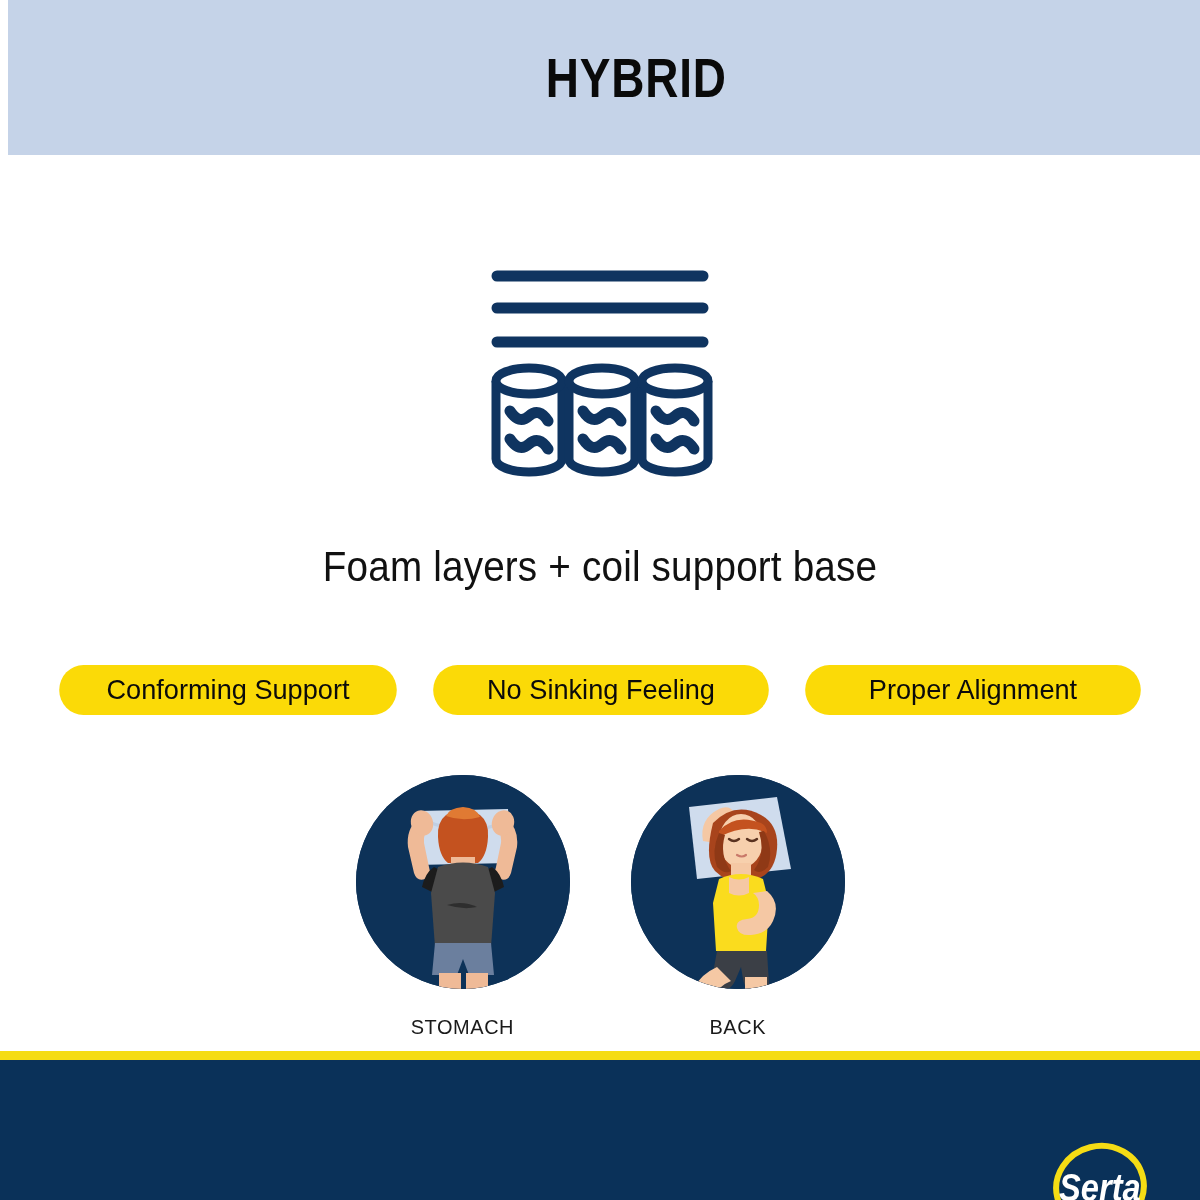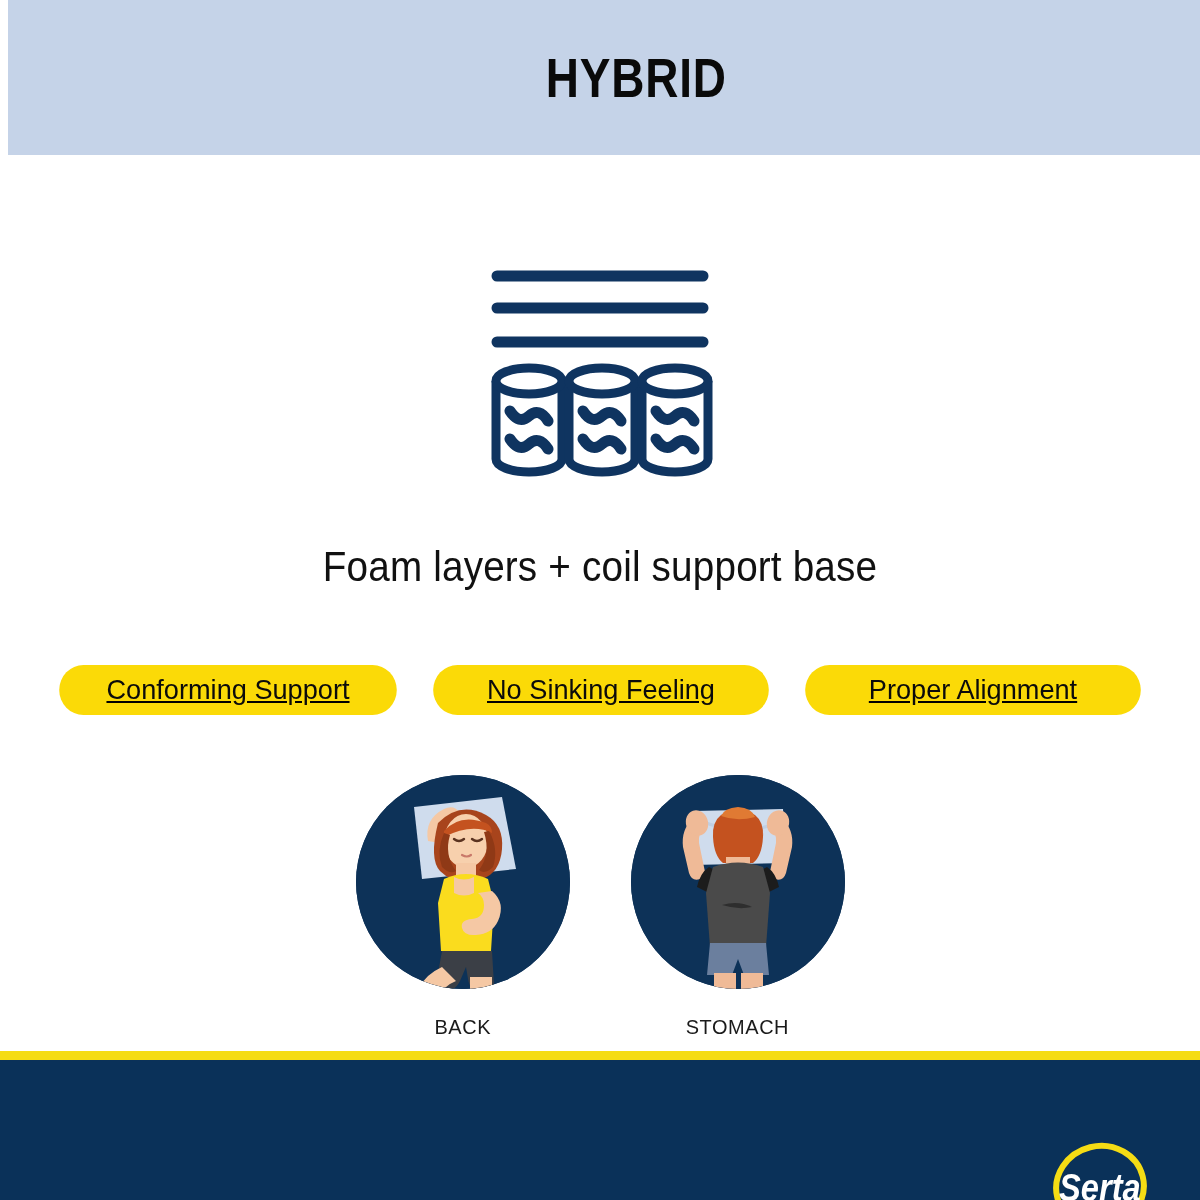--- a/index.html
+++ b/index.html
@@ -69,21 +69,20 @@
   }
 
   
   .pill-row {
     position: absolute;
     left: 54px; top: 462px;
     width: 1092px;
     display: flex;
     justify-content: space-between;
     align-items: flex-end;
-    text-decoration: underline;
   }
   .pill {
     background: #fbda07;
     border-radius: 999px;
     height: 50px;
     display: flex;
     align-items: center;
     justify-content: center;
     padding: 0 28px;
     font-size: 28px;
@@ -204,60 +203,20 @@
     </div>
   </div>
 
   <div class="positions">
 
     <div class="pos-col">
       <div class="pos-circle">
         <svg width="214" height="214" viewBox="0 0 214 214">
           <rect width="214" height="214" fill="#0d3258"></rect>
 
-          <path d="M58,32 L146,22 L160,94 L66,104 Z" fill="#cfdced"></path>
-
-          <path d="M72,66 q-4,-22 16,-32 q10,-5 16,4 q5,9 -5,14 q-10,5 -9,17 Z" fill="#f5c8a4"></path>
-
-          <path d="M82,48 q22,-22 48,-8 q18,10 16,34 q-2,24 -20,30 q-26,8 -42,-8 q-11,-12 -2,-48 Z" fill="#a8441c"></path>
-
-          <ellipse cx="110" cy="66" rx="22" ry="27" fill="#f7d0ad"></ellipse>
-
-          <path d="M88,56 q16,-18 42,-8 q6,3 6,10 q-20,-10 -48,4 Z" fill="#c4521f"></path>
-
-          <path d="M88,58 q-8,18 -2,34 q8,8 14,4 q-12,-16 -6,-36 Z" fill="#8f3916"></path>
-          <path d="M133,56 q10,18 4,36 q-8,8 -14,3 q12,-16 5,-38 Z" fill="#8f3916"></path>
-
-          <path d="M98,64 q5,4 10,0" fill="none" stroke="#5a3320" stroke-width="2.4" stroke-linecap="round"></path>
-          <path d="M116,64 q5,4 10,0" fill="none" stroke="#5a3320" stroke-width="2.4" stroke-linecap="round"></path>
-
-          <path d="M106,80 q5,3 9,0" fill="none" stroke="#c9796a" stroke-width="2.2" stroke-linecap="round"></path>
-
-          <rect x="100" y="88" width="20" height="14" fill="#f5c8a4"></rect>
-
-          <path d="M88,104 q22,-10 44,0 l6,24 l-3,48 l-50,0 l-3,-48 Z" fill="#fadc1e"></path>
-          <path d="M98,102 l0,16 q10,5 20,0 l0,-16 q-10,5 -20,0 Z" fill="#f5c8a4"></path>
-
-          <path d="M136,116 q14,12 6,30 q-6,13 -22,14 q-12,1 -14,-7 q-2,-8 10,-9 q12,-1 12,-14 q0,-8 -6,-12 Z" fill="#f5c8a4"></path>
-
-          <path d="M86,176 l50,0 l2,34 q-2,10 -14,8 q-10,-2 -12,-14 l-2,-12 l-6,14 q-6,12 -16,8 q-9,-4 -6,-16 Z" fill="#3b3f46"></path>
-
-          <path d="M86,192 q-22,10 -26,30 l18,8 q6,-18 22,-24 Z" fill="#f5c8a4"></path>
-
-          <rect x="114" y="202" width="22" height="22" fill="#f5c8a4"></rect>
-        </svg>
-      </div>
-      <div class="pos-label">BACK</div>
-    </div>
-
-    <div class="pos-col">
-      <div class="pos-circle">
-        <svg width="214" height="214" viewBox="0 0 214 214">
-          <rect width="214" height="214" fill="#0d3258"></rect>
-
           <path d="M62,36 L152,34 L156,88 L60,90 Z" fill="#cfdced"></path>
           <path d="M70,46 q38,16 78,2" fill="none" stroke="#c0cfe3" stroke-width="3"></path>
 
           <path d="M62,44 q-12,10 -10,28 l6,26 q3,9 11,6 q7,-3 4,-12 l-5,-24 q-1,-10 6,-17 Z" fill="#efba97"></path>
           <ellipse cx="66" cy="48" rx="11" ry="13" fill="#efba97" transform="rotate(-18 66 48)"></ellipse>
 
           <path d="M151,44 q12,10 10,28 l-6,26 q-3,9 -11,6 q-7,-3 -4,-12 l5,-24 q1,-10 -6,-17 Z" fill="#efba97"></path>
           <ellipse cx="147" cy="48" rx="11" ry="13" fill="#efba97" transform="rotate(18 147 48)"></ellipse>
 
           <path d="M90,40 q17,-10 34,0 q9,7 8,22 q-1,19 -10,26 l-30,0 q-9,-7 -10,-26 q-1,-15 8,-22 Z" fill="#c4521f"></path>
@@ -273,20 +232,60 @@
 
           <path d="M79,168 l56,0 l3,32 l-25,0 l-6,-16 l-6,16 l-25,0 Z" fill="#6b7f9e"></path>
 
           <rect x="83" y="198" width="22" height="20" fill="#efba97"></rect>
           <rect x="110" y="198" width="22" height="20" fill="#efba97"></rect>
         </svg>
       </div>
       <div class="pos-label">STOMACH</div>
     </div>
 
+    <div class="pos-col">
+      <div class="pos-circle">
+        <svg width="214" height="214" viewBox="0 0 214 214">
+          <rect width="214" height="214" fill="#0d3258"></rect>
+
+          <path d="M58,32 L146,22 L160,94 L66,104 Z" fill="#cfdced"></path>
+
+          <path d="M72,66 q-4,-22 16,-32 q10,-5 16,4 q5,9 -5,14 q-10,5 -9,17 Z" fill="#f5c8a4"></path>
+
+          <path d="M82,48 q22,-22 48,-8 q18,10 16,34 q-2,24 -20,30 q-26,8 -42,-8 q-11,-12 -2,-48 Z" fill="#a8441c"></path>
+
+          <ellipse cx="110" cy="66" rx="22" ry="27" fill="#f7d0ad"></ellipse>
+
+          <path d="M88,56 q16,-18 42,-8 q6,3 6,10 q-20,-10 -48,4 Z" fill="#c4521f"></path>
+
+          <path d="M88,58 q-8,18 -2,34 q8,8 14,4 q-12,-16 -6,-36 Z" fill="#8f3916"></path>
+          <path d="M133,56 q10,18 4,36 q-8,8 -14,3 q12,-16 5,-38 Z" fill="#8f3916"></path>
+
+          <path d="M98,64 q5,4 10,0" fill="none" stroke="#5a3320" stroke-width="2.4" stroke-linecap="round"></path>
+          <path d="M116,64 q5,4 10,0" fill="none" stroke="#5a3320" stroke-width="2.4" stroke-linecap="round"></path>
+
+          <path d="M106,80 q5,3 9,0" fill="none" stroke="#c9796a" stroke-width="2.2" stroke-linecap="round"></path>
+
+          <rect x="100" y="88" width="20" height="14" fill="#f5c8a4"></rect>
+
+          <path d="M88,104 q22,-10 44,0 l6,24 l-3,48 l-50,0 l-3,-48 Z" fill="#fadc1e"></path>
+          <path d="M98,102 l0,16 q10,5 20,0 l0,-16 q-10,5 -20,0 Z" fill="#f5c8a4"></path>
+
+          <path d="M136,116 q14,12 6,30 q-6,13 -22,14 q-12,1 -14,-7 q-2,-8 10,-9 q12,-1 12,-14 q0,-8 -6,-12 Z" fill="#f5c8a4"></path>
+
+          <path d="M86,176 l50,0 l2,34 q-2,10 -14,8 q-10,-2 -12,-14 l-2,-12 l-6,14 q-6,12 -16,8 q-9,-4 -6,-16 Z" fill="#3b3f46"></path>
+
+          <path d="M86,192 q-22,10 -26,30 l18,8 q6,-18 22,-24 Z" fill="#f5c8a4"></path>
+
+          <rect x="114" y="202" width="22" height="22" fill="#f5c8a4"></rect>
+        </svg>
+      </div>
+      <div class="pos-label">BACK</div>
+    </div>
+
   </div>
 </div>
 
 <div class="footer-stripe"></div>
 <div class="footer-band"></div>
 
 <div class="logo-wrap">
   <svg width="120" height="98" viewBox="0 0 120 98">
 
     <ellipse cx="56" cy="46" rx="44" ry="41" fill="none" stroke="#f5dc14" stroke-width="6" transform="rotate(-14 56 46)"></ellipse>

